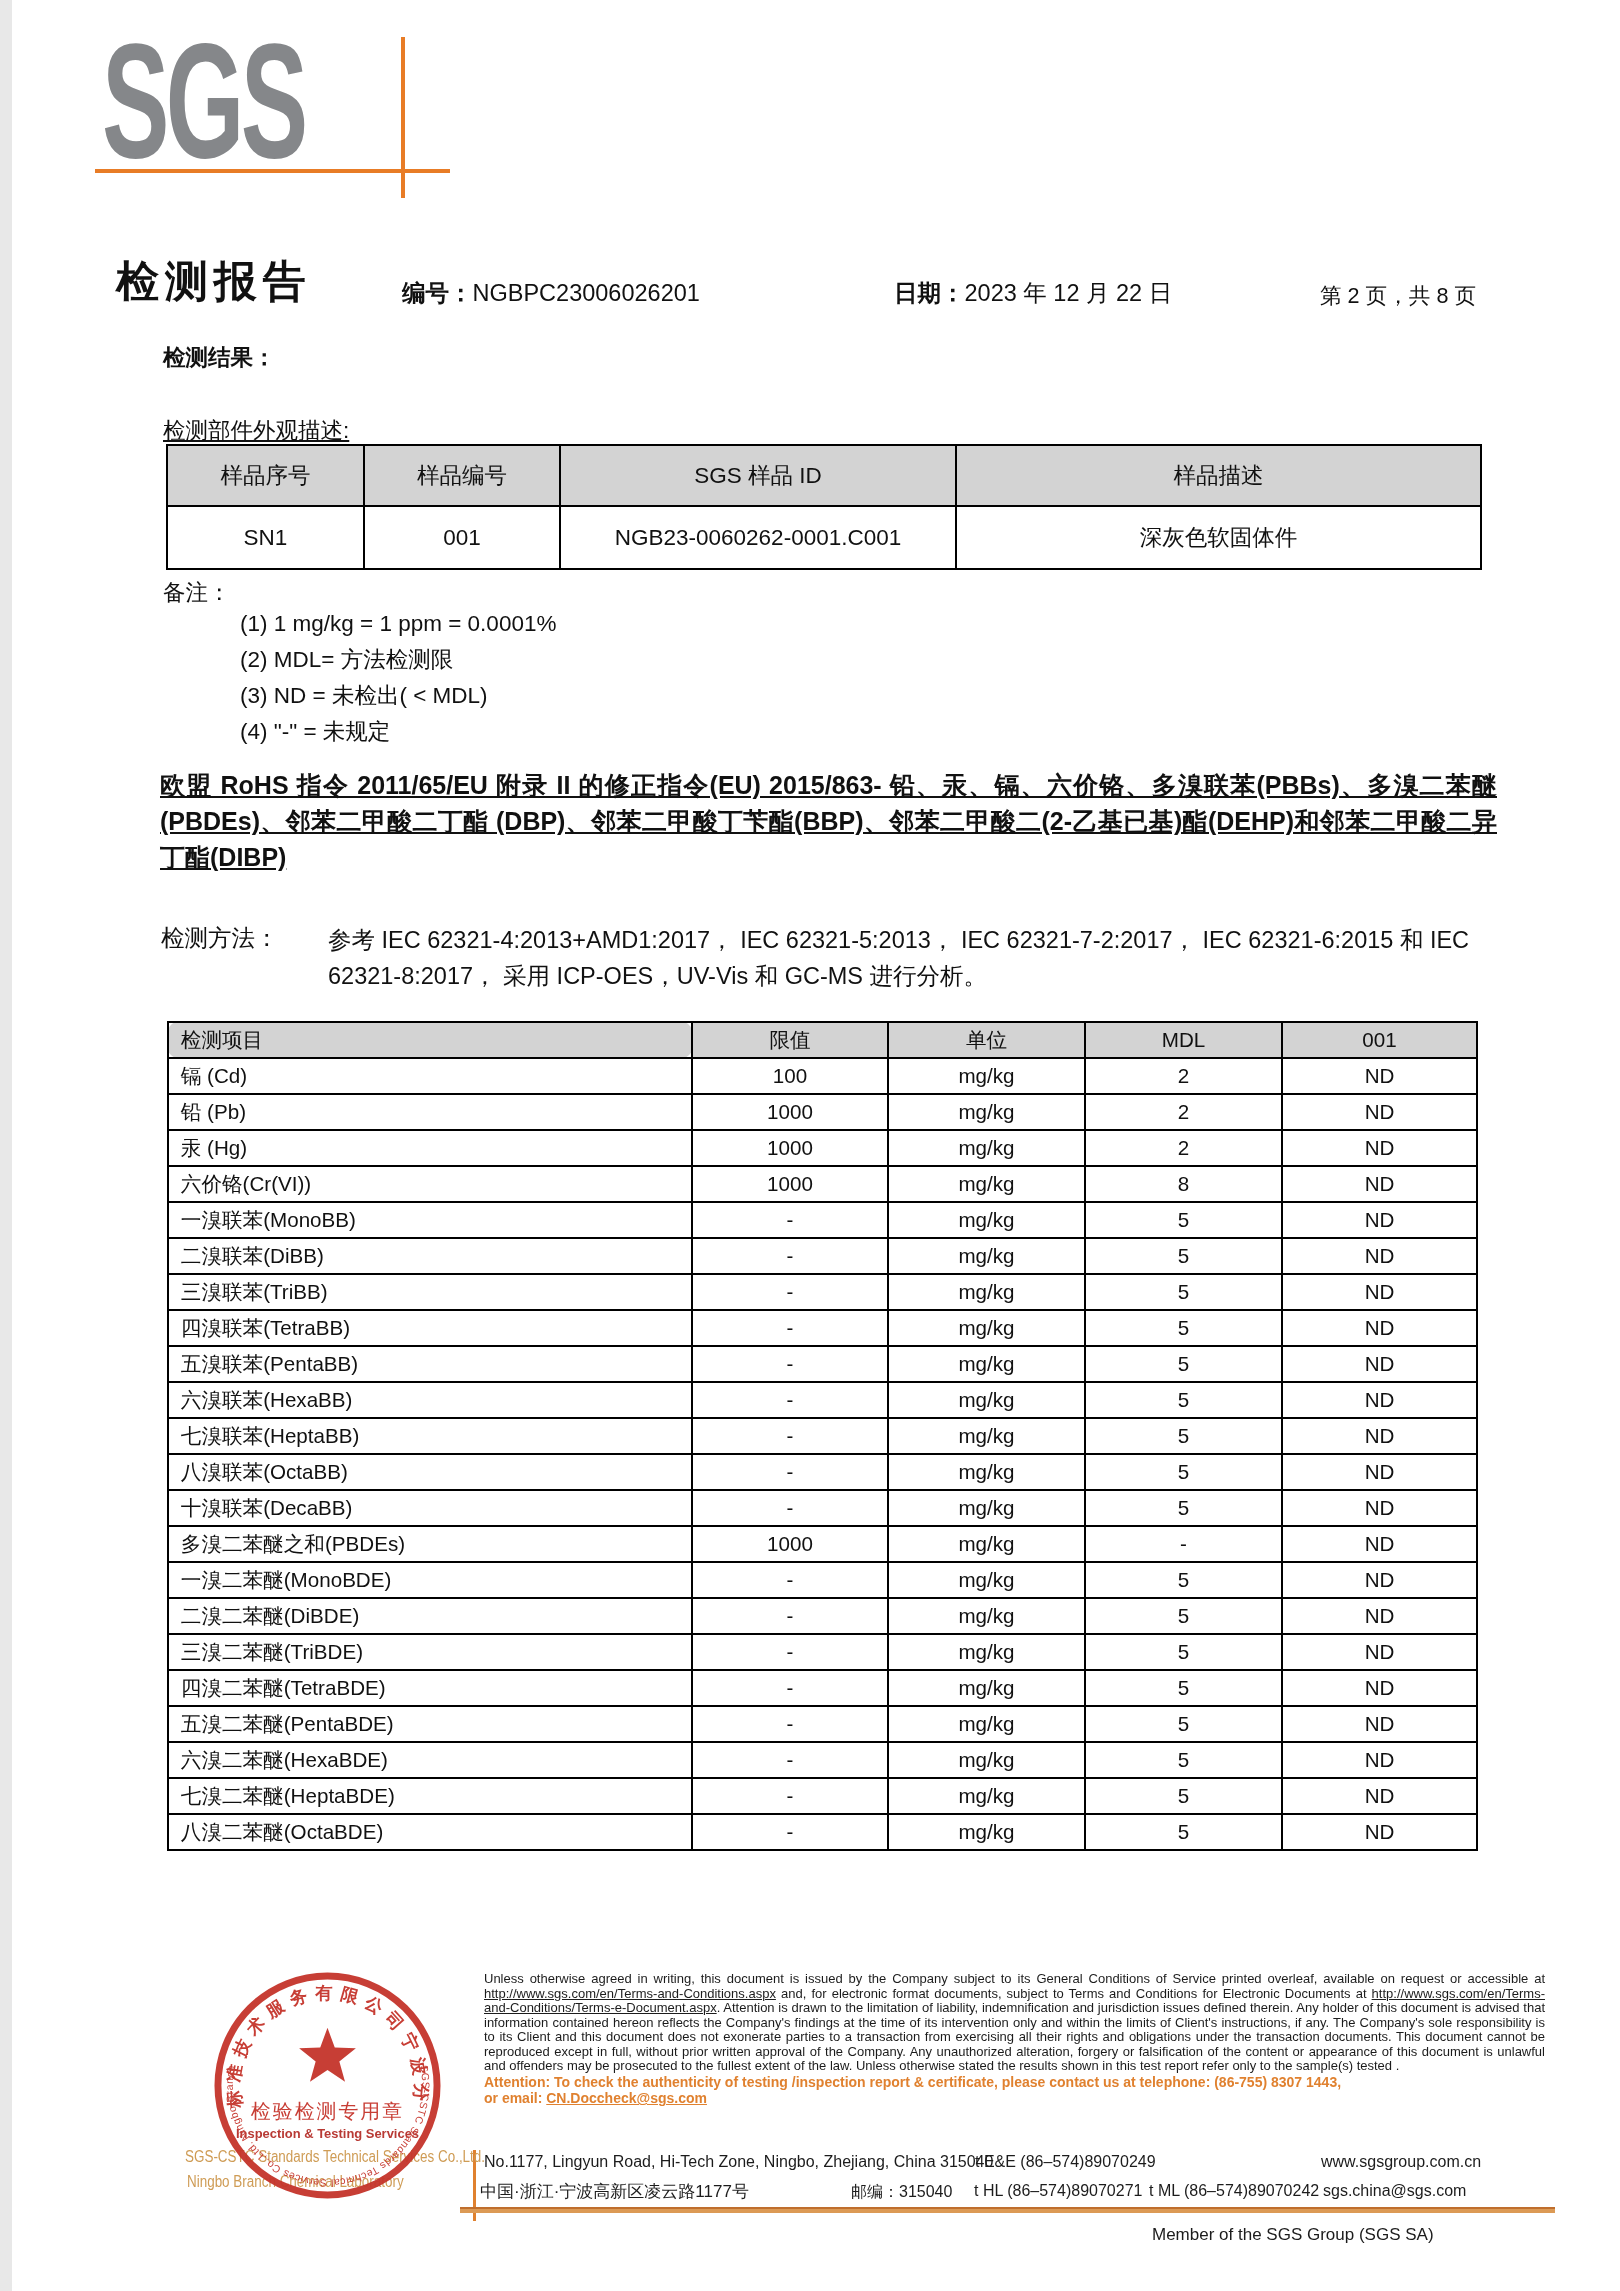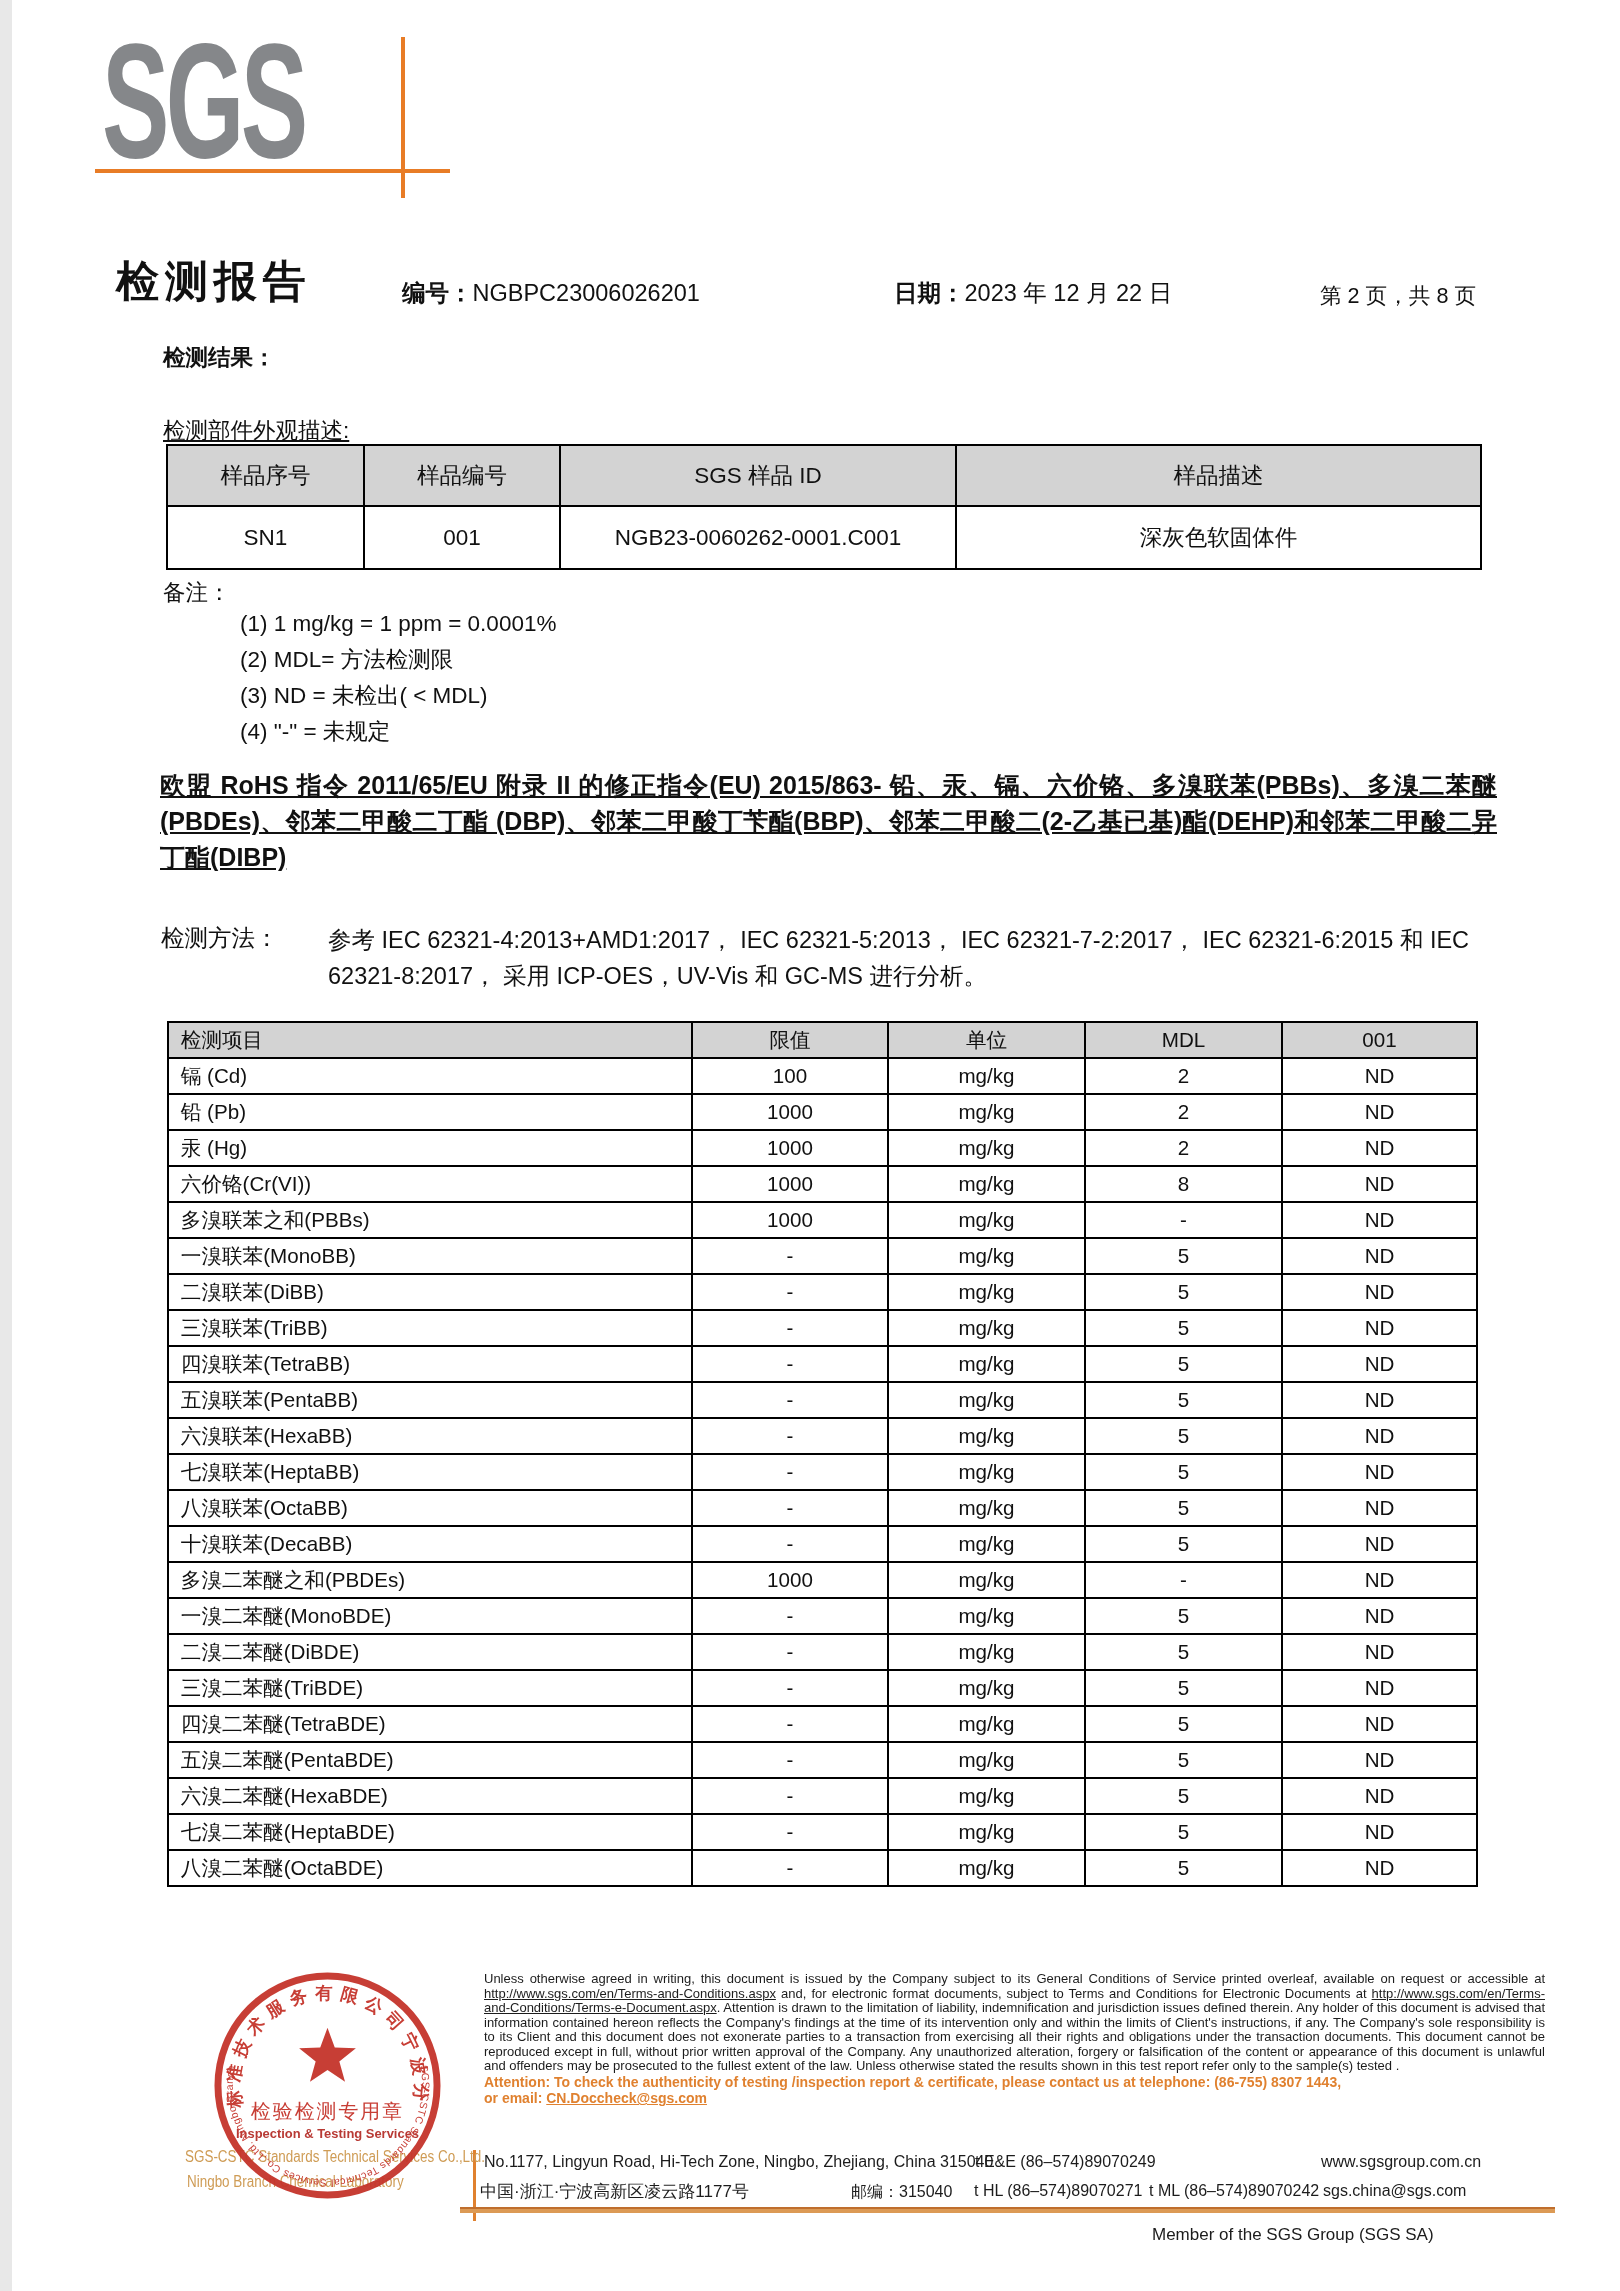--- a/index.html
+++ b/index.html
@@ -33,21 +33,21 @@
   th,td{border:2px solid #000; font-weight:normal; overflow:hidden;}
   thead th{background:#d3d3d3;}
 
   .sample-table{left:154px; top:444px; width:1314px; font-size:22.5px;}
   .sample-table th{height:57px; text-align:center;}
   .sample-table td{height:59px; text-align:center;}
 
   .results-table{left:155px; top:1021px; width:1309px; font-size:20.6px;}
   .results-table th{height:32px; text-align:center;}
   .results-table td{height:34px; text-align:center; padding:0;}
-  .results-table th:first-child, .results-table td:first-child{text-align:left; padding-left:11.8px;}
+  .results-table th:first-child, .results-table td:first-child{text-align:left; padding-left:11.8px;border-radius:10px;}
 
   
   .notes-label{left:151px; top:577px; font-size:22.5px;}
   .notes-list{left:228px; top:606px; font-size:22.5px; line-height:36px; white-space:pre;}
 
   
   .rohs-heading{
     left:148px; top:767px; width:1337px; font-size:25px; font-weight:bold;
     line-height:36px; text-decoration:underline; text-align:justify;
   }
@@ -164,27 +164,20 @@
           <td>1000</td>
           <td>mg/kg</td>
           <td>2</td>
           <td>ND</td>
         </tr>
         <tr>
           <td>六价铬(Cr(VI))</td>
           <td>1000</td>
           <td>mg/kg</td>
           <td>8</td>
-          <td>ND</td>
-        </tr>
-        <tr>
-          <td>多溴联苯之和(PBBs)</td>
-          <td>1000</td>
-          <td>mg/kg</td>
-          <td>-</td>
           <td>ND</td>
         </tr>
         <tr>
           <td>一溴联苯(MonoBB)</td>
           <td>-</td>
           <td>mg/kg</td>
           <td>5</td>
           <td>ND</td>
         </tr>
         <tr>

